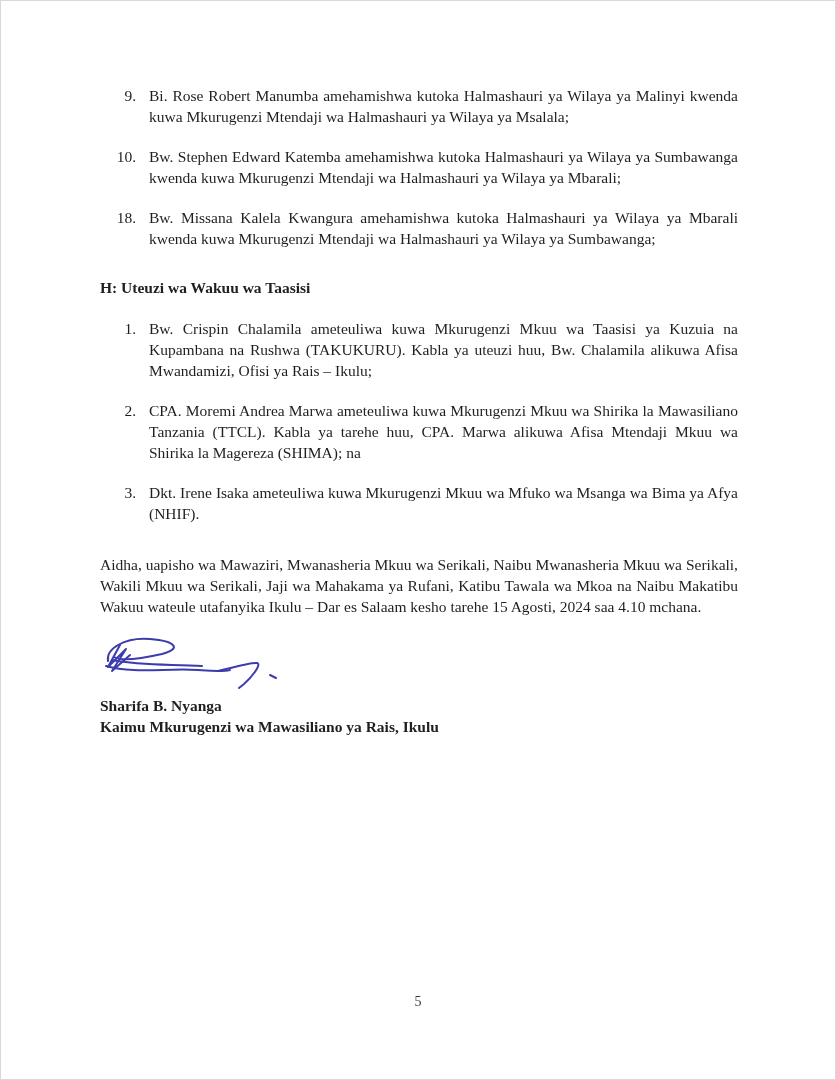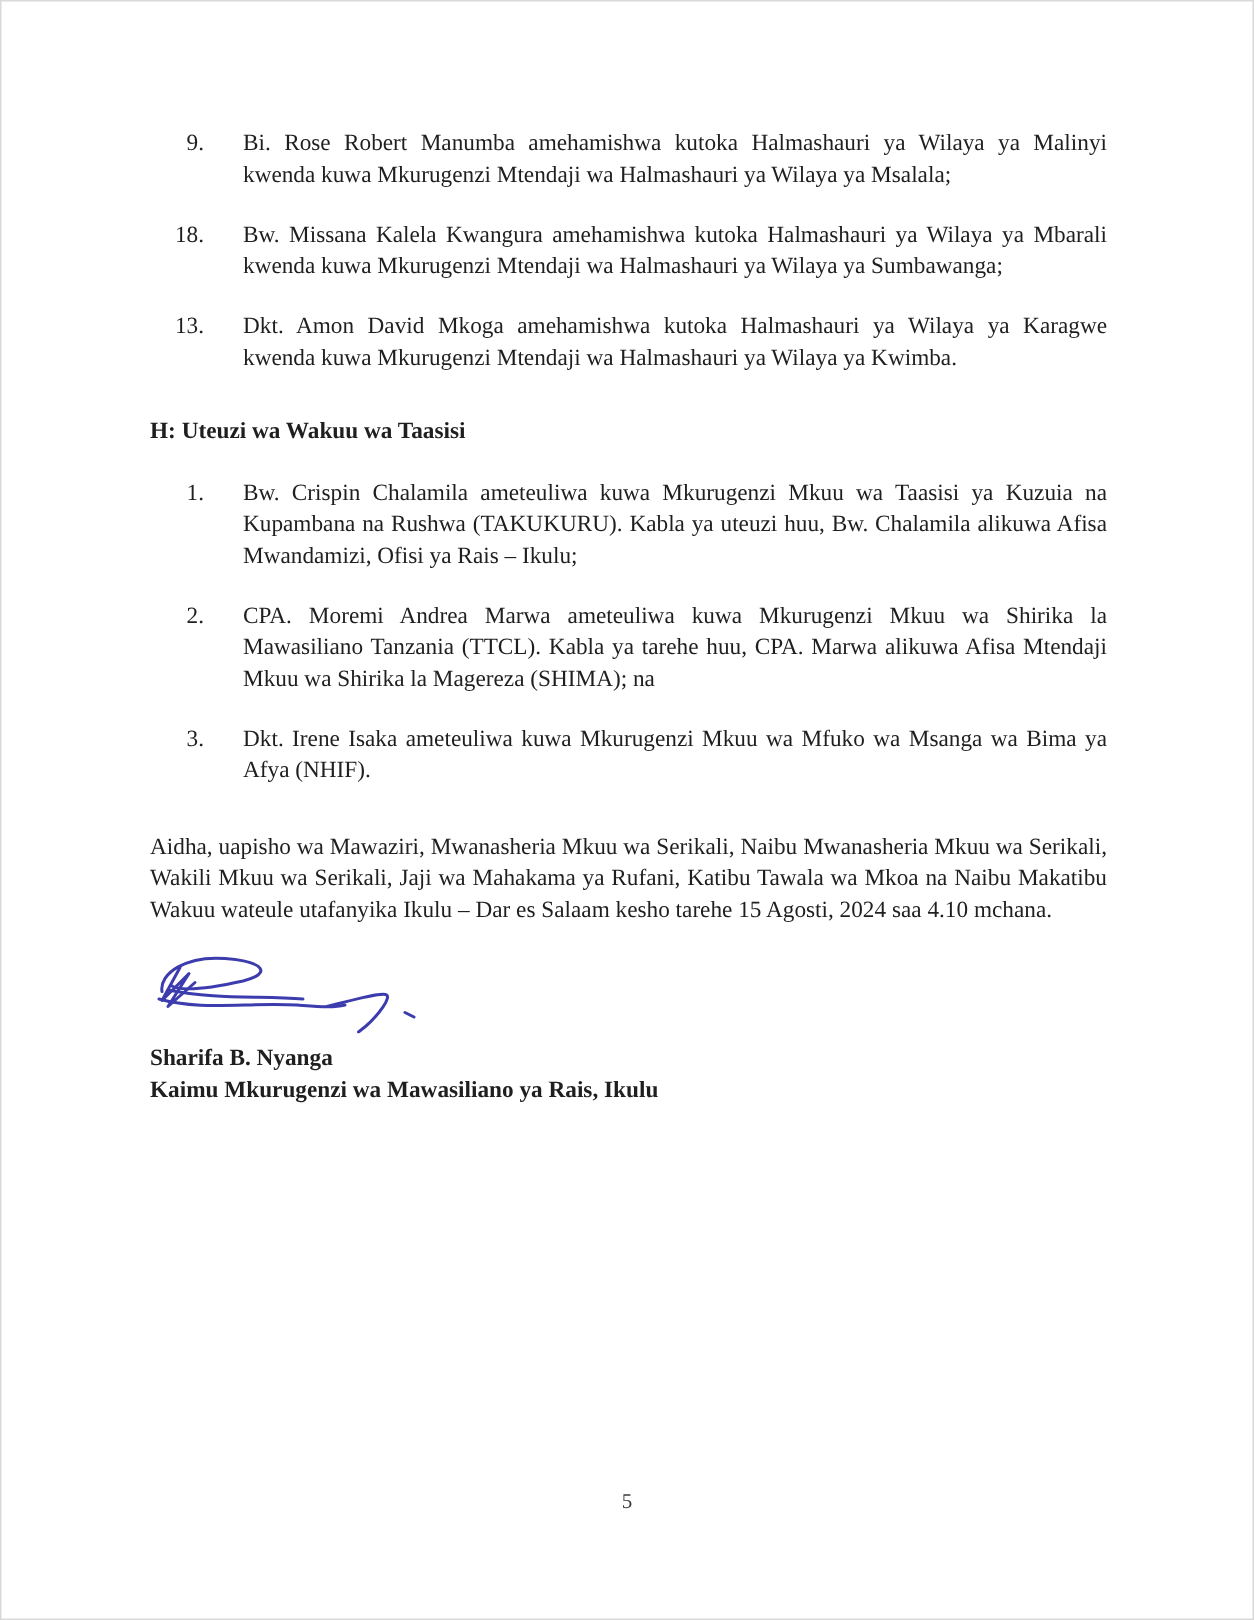--- a/index.html
+++ b/index.html
@@ -46,21 +46,20 @@
     padding-right: 4px;
     box-sizing: border-box;
   }
   .num-gap {
     flex: none;
     width: 9px;
   }
   .num-text {
     flex: 1;
     text-align: justify;
-    margin-left: 13px;
   }
   .section-heading {
     font-weight: bold;
     margin: 28px 0 20px 0;
   }
   .closing-paragraph {
     margin-top: 30px;
     text-align: justify;
   }
   .signature-wrap {
@@ -90,28 +89,28 @@
 <div class="page">
   <div class="content">
 
     <ol class="num-list">
       <li class="num-item">
         <span class="num-marker">9.</span>
         <span class="num-gap"></span>
         <span class="num-text">Bi. Rose Robert Manumba amehamishwa kutoka Halmashauri ya Wilaya ya Malinyi kwenda kuwa Mkurugenzi Mtendaji wa Halmashauri ya Wilaya ya Msalala;</span>
       </li>
       <li class="num-item">
+        <span class="num-marker">10.</span>
+        <span class="num-gap"></span>
+        <span class="num-text">Bw. Stephen Edward Katemba amehamishwa kutoka Halmashauri ya Wilaya ya Sumbawanga kwenda kuwa Mkurugenzi Mtendaji wa Halmashauri ya Wilaya ya Mbarali;</span>
+      </li>
+      <li class="num-item">
         <span class="num-marker">18.</span>
         <span class="num-gap"></span>
         <span class="num-text">Bw. Missana Kalela Kwangura amehamishwa kutoka Halmashauri ya Wilaya ya Mbarali kwenda kuwa Mkurugenzi Mtendaji wa Halmashauri ya Wilaya ya Sumbawanga;</span>
-      </li>
-      <li class="num-item">
-        <span class="num-marker">13.</span>
-        <span class="num-gap"></span>
-        <span class="num-text">Dkt. Amon David Mkoga amehamishwa kutoka Halmashauri ya Wilaya ya Karagwe kwenda kuwa Mkurugenzi Mtendaji wa Halmashauri ya Wilaya ya Kwimba.</span>
       </li>
     </ol>
 
     <div class="section-heading">H: Uteuzi wa Wakuu wa Taasisi</div>
 
     <ol class="num-list">
       <li class="num-item">
         <span class="num-marker">1.</span>
         <span class="num-gap"></span>
         <span class="num-text">Bw. Crispin Chalamila ameteuliwa kuwa Mkurugenzi Mkuu wa Taasisi ya Kuzuia na Kupambana na Rushwa (TAKUKURU). Kabla ya uteuzi huu, Bw. Chalamila alikuwa Afisa Mwandamizi, Ofisi ya Rais – Ikulu;</span>

